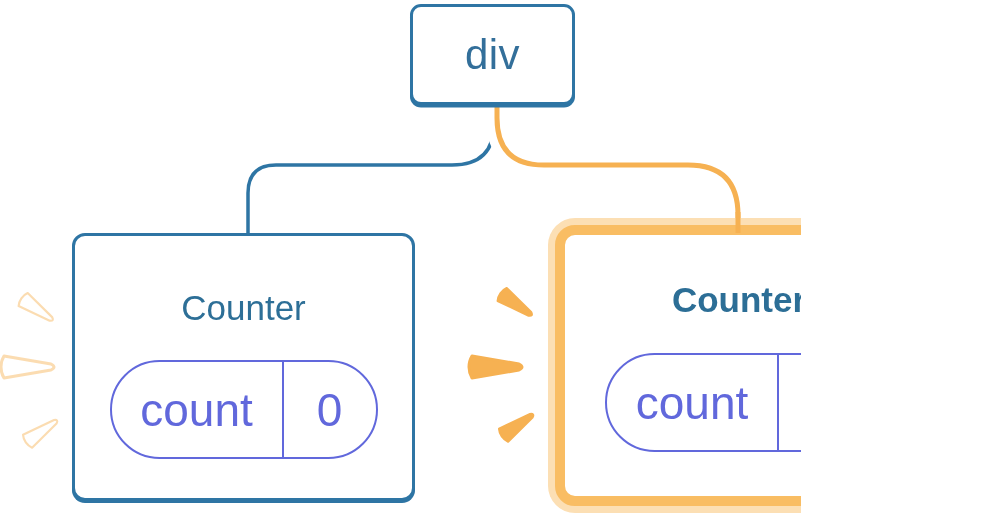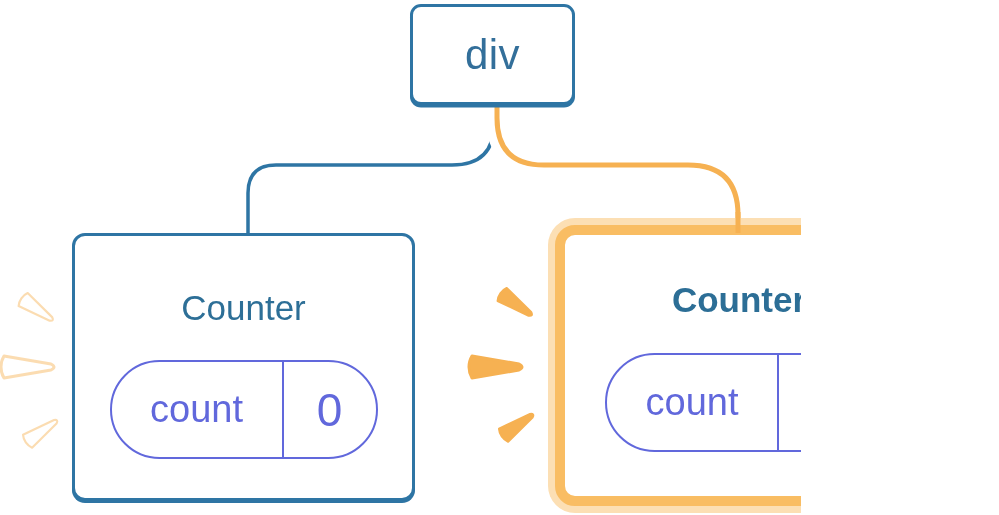--- a/index.html
+++ b/index.html
@@ -42,21 +42,21 @@
   .card-right .card-title{margin-top:42px;font-weight:700;color:#2C6E96;}
 
   
   .pill{
     display:flex;box-sizing:border-box;width:268px;height:99px;margin-top:29px;
     border:2.5px solid #6168DC;border-radius:52px;overflow:hidden;background:#fff;
   }
   .card-right .pill{margin-top:30px;}
   .pill-key{
     width:170px;display:flex;align-items:center;justify-content:center;
-    font-size:38px;color:#6168DC;border-right:2.5px solid #6168DC;
+    font-size:46px;color:#6168DC;border-right:2.5px solid #6168DC;
   }
   .pill-val{
     flex:1;display:flex;align-items:center;justify-content:center;
     font-size:46px;color:#6168DC;
   }
 </style>
 </head>
 <body>
 
 <div class="canvas">

